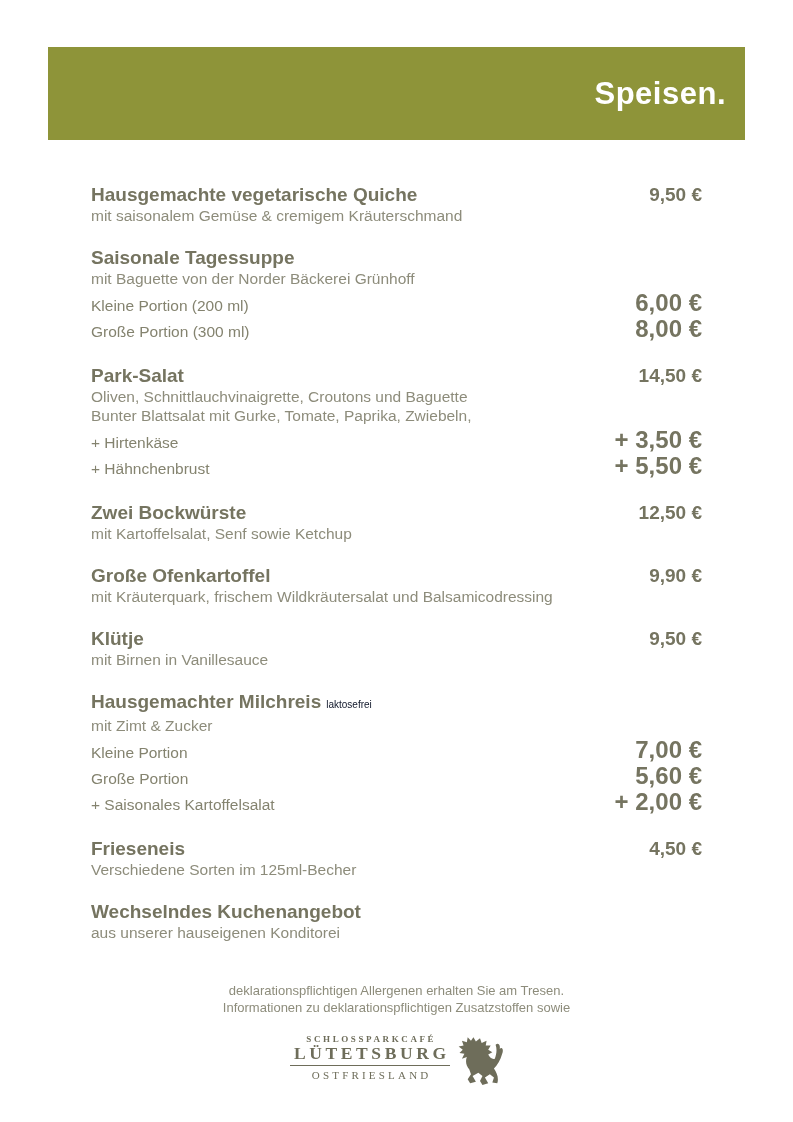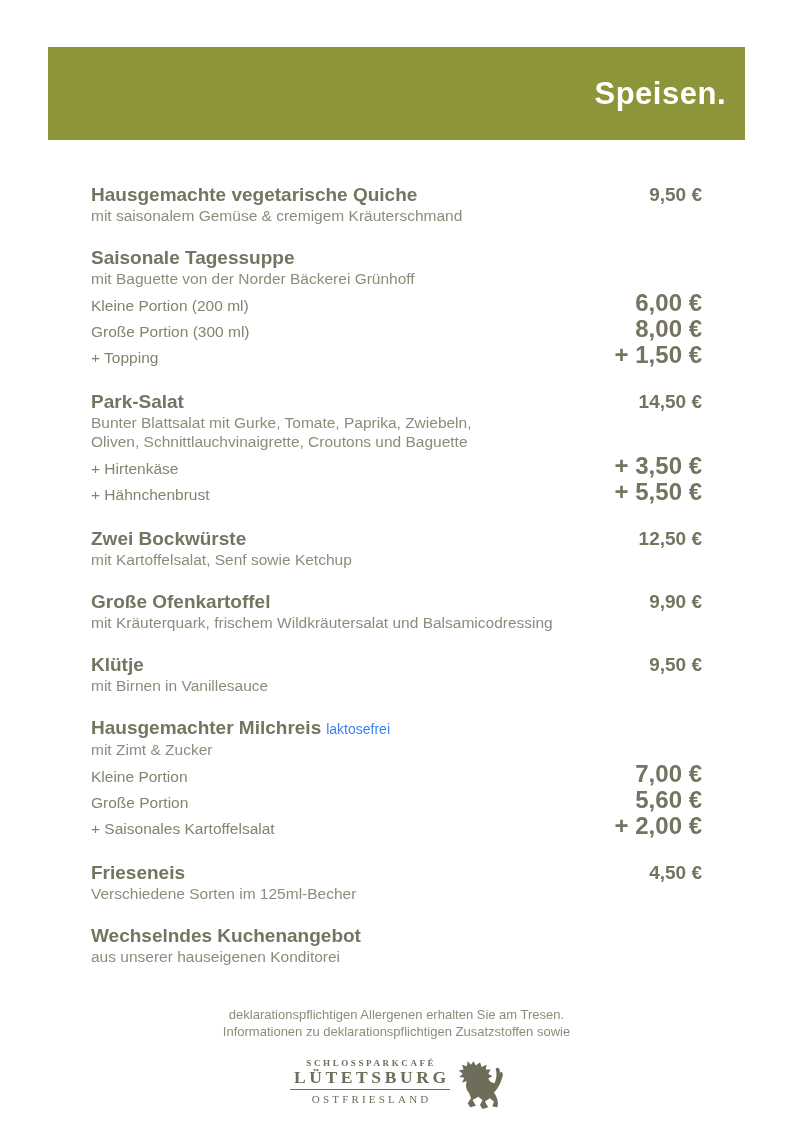--- a/index.html
+++ b/index.html
@@ -51,22 +51,22 @@
     align-items: baseline;
     line-height: 22px;
   }
   .item-title {
     color: #757460;
     font-size: 19px;
     font-weight: bold;
   }
   .title-suffix {
     font-weight: normal;
-    font-size: 14px;
-    color: #3b82f6;
+    font-size: 10px;
+    color: #0f172a;
     margin-left: 5px;
   }
   .item-price {
     color: #757460;
     font-size: 19px;
     font-weight: bold;
     white-space: nowrap;
   }
   .item-desc {
     color: #8d8c7b;
@@ -158,34 +158,30 @@
       <div class="item-desc">mit Baguette von der Norder Bäckerei Grünhoff</div>
       <div class="options">
         <div class="option-row">
           <span class="option-label">Kleine Portion (200 ml)</span>
           <span class="option-price">6,00 €</span>
         </div>
         <div class="option-row">
           <span class="option-label">Große Portion (300 ml)</span>
           <span class="option-price">8,00 €</span>
         </div>
-        <div class="option-row">
-          <span class="option-label">+ Topping</span>
-          <span class="option-price">+ 1,50 €</span>
-        </div>
       </div>
     </div>
 
     <div class="menu-item">
       <div class="title-row">
         <span class="item-title">Park-Salat</span>
         <span class="item-price">14,50 €</span>
       </div>
+      <div class="item-desc">Oliven, Schnittlauchvinaigrette, Croutons und Baguette</div>
       <div class="item-desc">Bunter Blattsalat mit Gurke, Tomate, Paprika, Zwiebeln,</div>
-      <div class="item-desc">Oliven, Schnittlauchvinaigrette, Croutons und Baguette</div>
       <div class="options">
         <div class="option-row">
           <span class="option-label">+ Hirtenkäse</span>
           <span class="option-price">+ 3,50 €</span>
         </div>
         <div class="option-row">
           <span class="option-label">+ Hähnchenbrust</span>
           <span class="option-price">+ 5,50 €</span>
         </div>
       </div>

